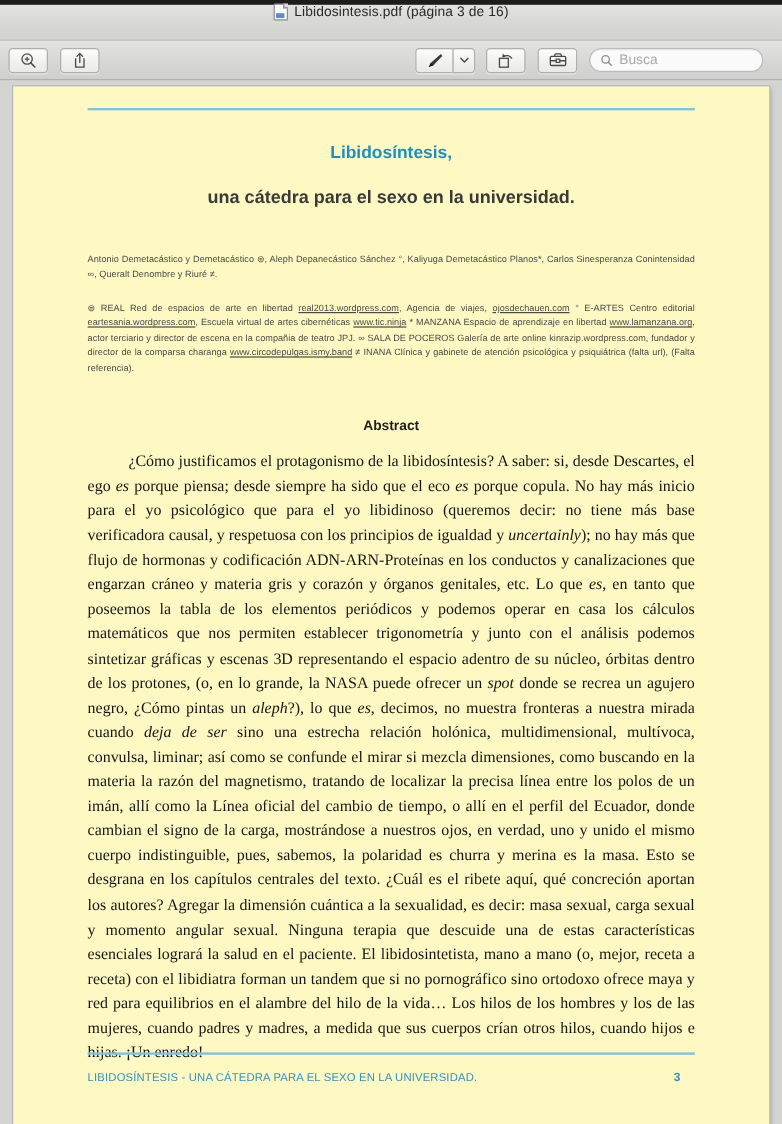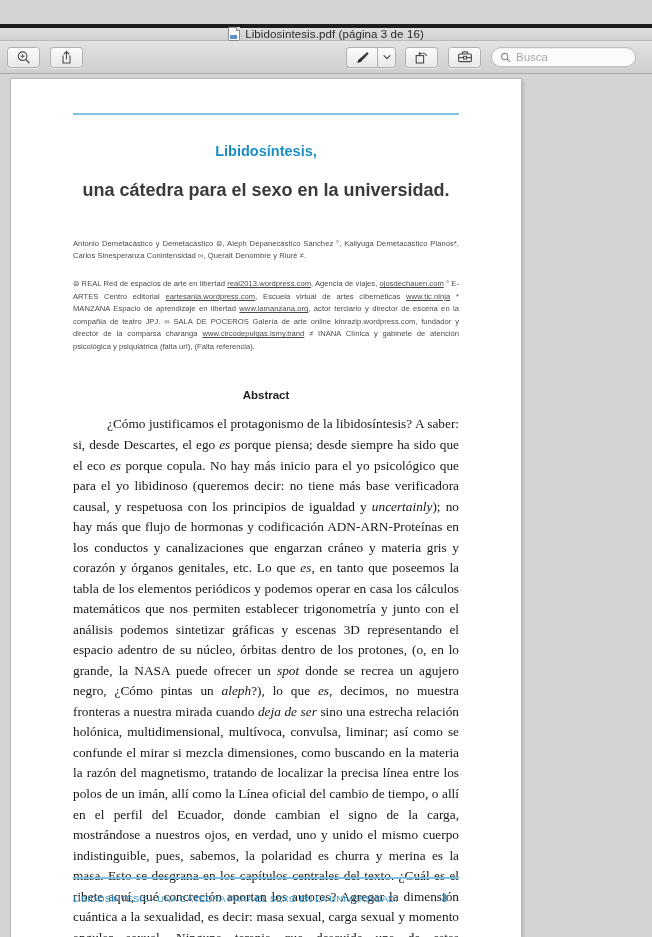--- a/index.html
+++ b/index.html
@@ -18,29 +18,28 @@
   .window {
     width: 652px;
     height: 937px;
     position: relative;
     background: #d4d4d2;
     display: flex;
     flex-direction: column;
   }
 
   .titlebar {
-    height: 17px;
+    height: 34px;
     background: linear-gradient(to bottom, #e6e6e4 0%, #d9d9d7 50%, #d2d2d0 100%);
     border-bottom: 1px solid #b9b9b7;
     position: relative;
     display: flex;
-    align-items: center;
+    align-items: flex-start;
     justify-content: center;
     flex: 0 0 auto;
-    margin-top: 24px;
   }
   .titlebar-top-shadow {
     position: absolute;
     top: 0; left: 0; right: 0;
     height: 4px;
     background: #1d1d1d;
   }
   .title-group {
     display: flex;
     align-items: center;
@@ -150,26 +149,26 @@
 
   
   .docarea {
     flex: 1 1 auto;
     background: #d4d4d2;
     position: relative;
     overflow: hidden;
     padding: 5px 11px 0 11px;
   }
   .page {
-    background: #ffffff;
-    width: 510px;
+    background: #fef9c3;
+    width: 630px;
     height: 100%;
     box-shadow: 0 0 0 1px #b8b8b6, 2px 2px 4px rgba(0,0,0,0.20);
     position: relative;
-    padding: 16px 62px;
+    padding: 0 62px;
     overflow: hidden;
   }
 
   .rule-top {
     height: 2px;
     background: #7fc2e4;
     margin-top: 18px;
     margin-bottom: 20px;
   }
 
@@ -179,21 +178,21 @@
     font-size: 14.5px;
     font-weight: bold;
     color: #1b8fc4;
     line-height: 1.5;
     margin: 0;
     padding-top: 6px;
   }
   .doc-subtitle {
     text-align: center;
     font-family: "Liberation Sans", sans-serif;
-    font-size: 18px;
+    font-size: 15px;
     font-weight: bold;
     color: #3a3a3a;
     line-height: 1.5;
     margin: 0;
     padding-top: 14px;
   }
 
   .authors {
     font-family: "Liberation Sans", sans-serif;
     font-size: 7.6px;

